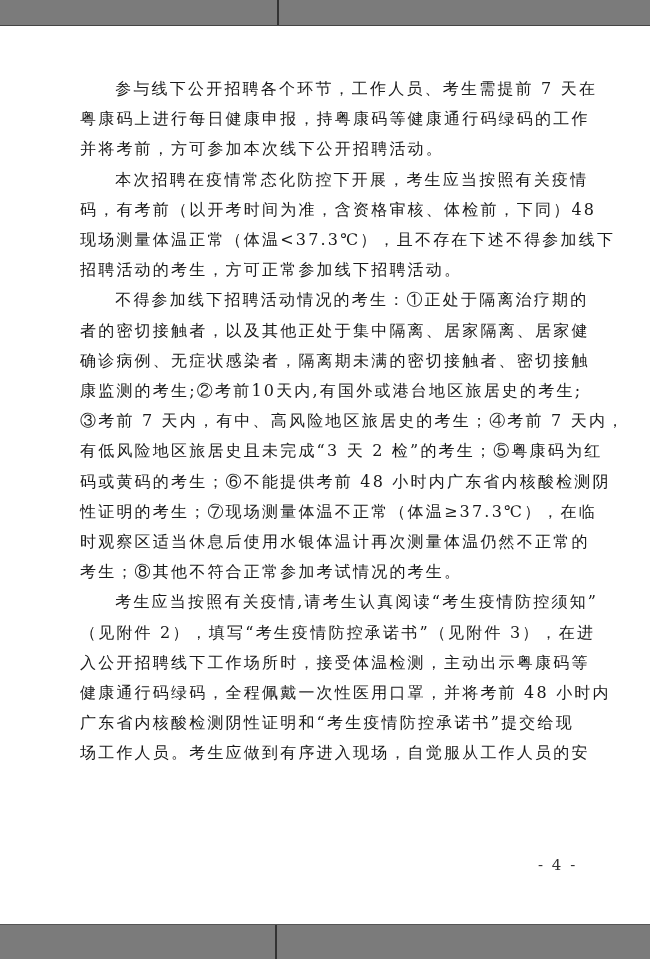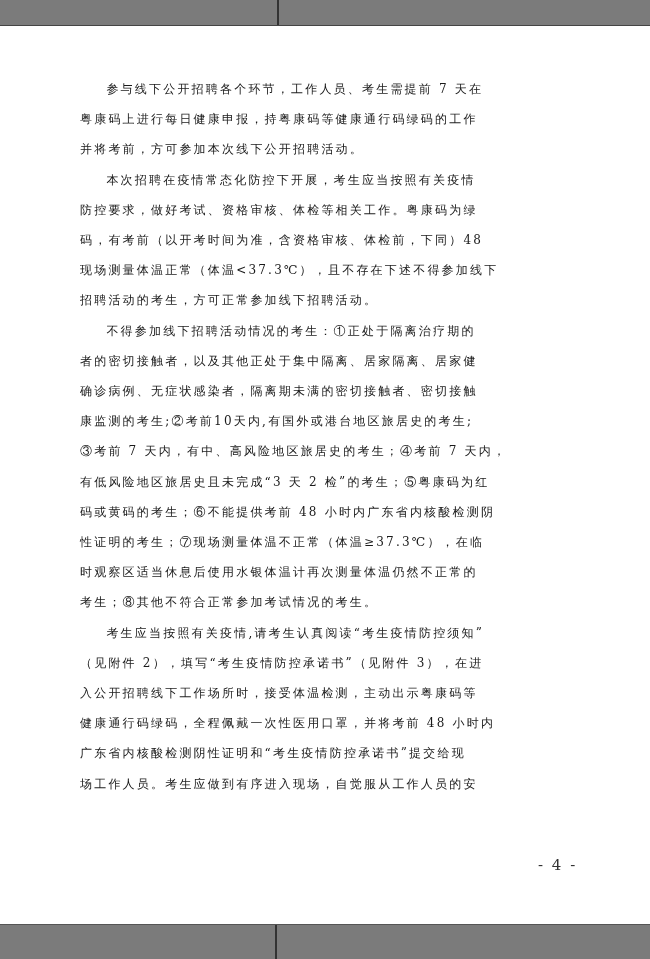--- a/index.html
+++ b/index.html
@@ -10,21 +10,21 @@
     color: #1a1a1a;
   }
   .bar { position: absolute; left: 0; width: 650px; background: #7b7b7b; }
   .bar.top { top: 0; height: 25px; border-bottom: 1px solid #444; }
   .bar.bottom { top: 924px; height: 35px; border-top: 1px solid #555; }
   .bar .divider { position: absolute; top: 0; bottom: 0; width: 2px; background: #333; }
   .bar.top .divider { left: 277px; }
   .bar.bottom .divider { left: 275px; }
   .page { position: absolute; left: 80px; top: 74px; width: 492px; }
   .para {
-    margin: 0; font-size: 12px; line-height: 30.2px;
+    margin: 0; font-size: 16px; line-height: 30.2px;
     letter-spacing: 2.2px; text-align: justify; text-indent: 2em;
     white-space: normal;
   }
   .line { display: block; text-indent: 0; white-space: nowrap; }
   .page-number {
     position: absolute; left: 538px; top: 856px;
     font-size: 15px; letter-spacing: 2px; color: #333;
   }
 </style>
 </head>
@@ -35,21 +35,20 @@
 </div>
 
 <div class="page">
   <p class="para">
     <span class="line" style="padding-left:2.2em">参与线下公开招聘各个环节，工作人员、考生需提前 7 天在</span>
     <span class="line">粤康码上进行每日健康申报，持粤康码等健康通行码绿码的工作</span>
     <span class="line">并将考前，方可参加本次线下公开招聘活动。</span>
   </p>
   <p class="para">
     <span class="line" style="padding-left:2.2em">本次招聘在疫情常态化防控下开展，考生应当按照有关疫情</span>
-    <span class="line">防控要求，做好考试、资格审核、体检等相关工作。粤康码为绿</span>
     <span class="line">码，有考前（以开考时间为准，含资格审核、体检前，下同）48</span>
     <span class="line">现场测量体温正常（体温&lt;37.3℃），且不存在下述不得参加线下</span>
     <span class="line">招聘活动的考生，方可正常参加线下招聘活动。</span>
   </p>
   <p class="para">
     <span class="line" style="padding-left:2.2em">不得参加线下招聘活动情况的考生：①正处于隔离治疗期的</span>
     <span class="line">者的密切接触者，以及其他正处于集中隔离、居家隔离、居家健</span>
     <span class="line">确诊病例、无症状感染者，隔离期未满的密切接触者、密切接触</span>
     <span class="line">康监测的考生;②考前10天内,有国外或港台地区旅居史的考生;</span>
     <span class="line">③考前 7 天内，有中、高风险地区旅居史的考生；④考前 7 天内，</span>

